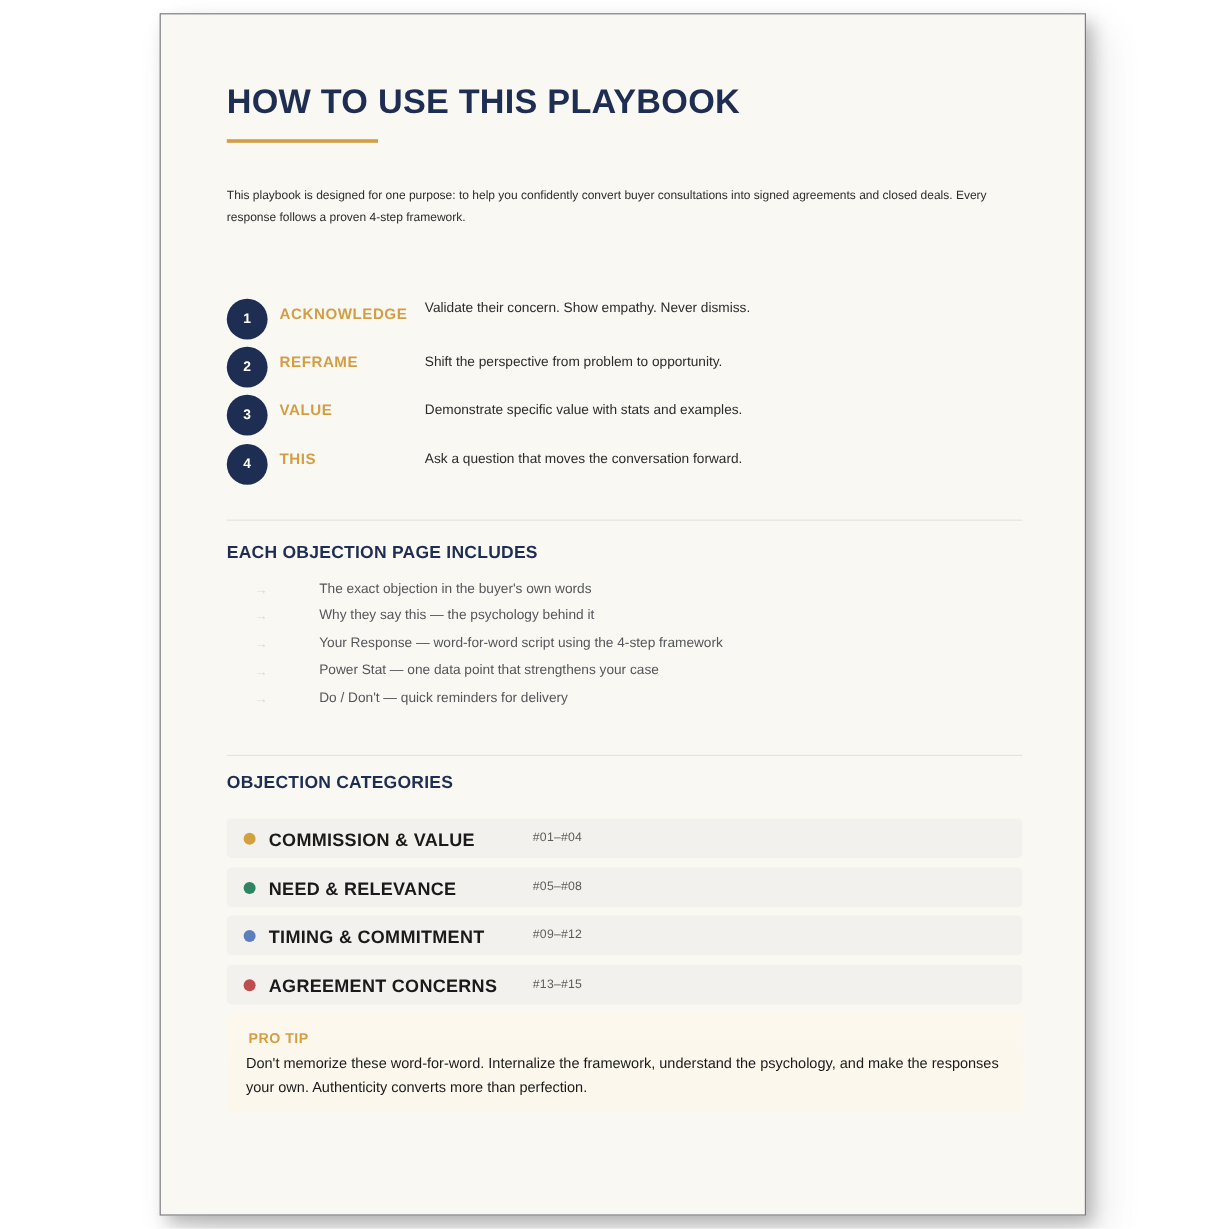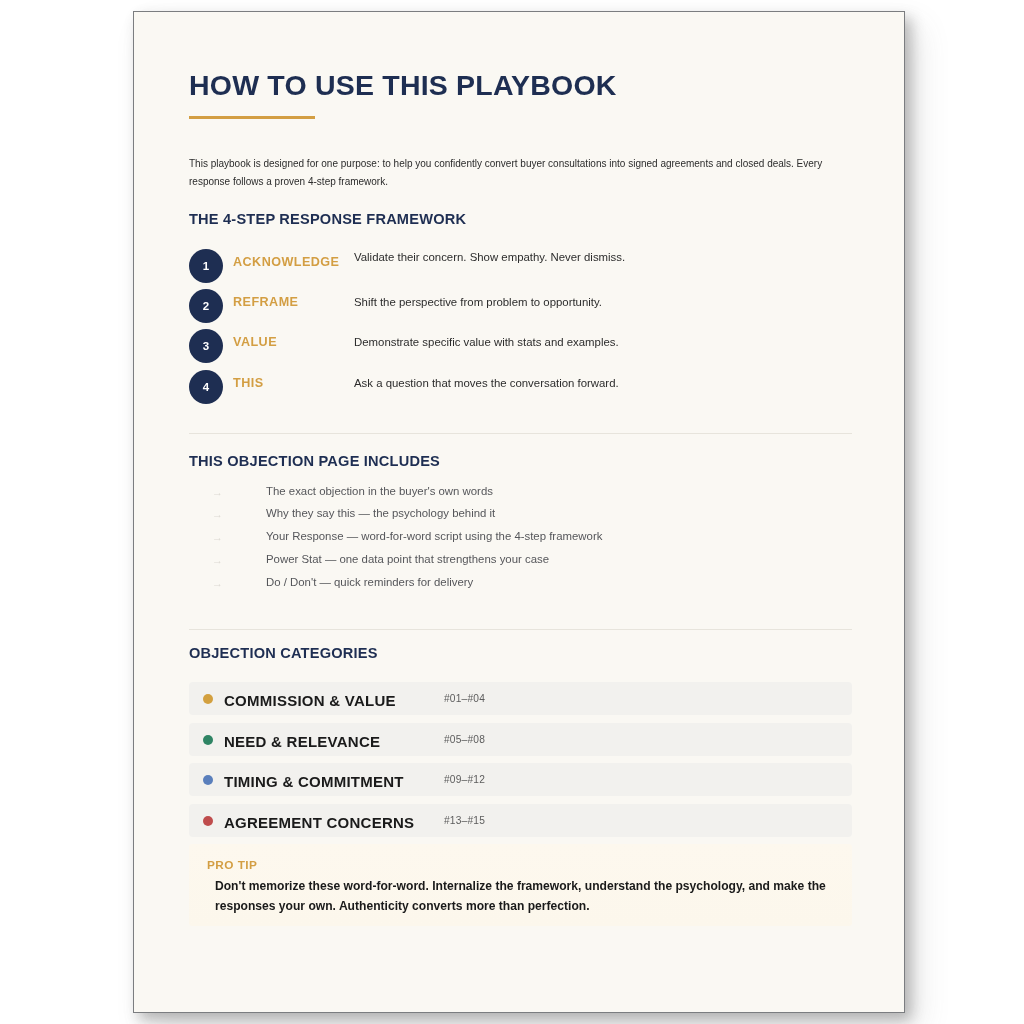--- a/index.html
+++ b/index.html
@@ -234,41 +234,40 @@
     left: 18px;
     top: 14px;
     font-size: 11.8px;
     font-weight: bold;
     letter-spacing: 0.45px;
     color: #d39e43;
     white-space: nowrap;
   }
   .protip-body {
     position: absolute;
-    left: 26px;
+    left: 16px;
     top: 33px;
     width: 628px;
     font-size: 12.1px;
-    font-weight: bold;
+    font-weight: normal;
     line-height: 19.6px;
     color: #1a1a1a;
   }
 </style>
 </head>
 <body>
 
 <div class="canvas">
   <div class="page">
 
     <h1 class="doc-title">HOW TO USE THIS PLAYBOOK</h1>
     <div class="title-rule"></div>
 
     <p class="intro">This playbook is designed for one purpose: to help you confidently convert buyer consultations into signed agreements and closed deals. Every response follows a proven 4-step framework.</p>
 
-    <h2 class="section-heading" id="heading-framework">THE 4-STEP RESPONSE FRAMEWORK</h2>
 
     <div class="steps">
       <div class="step-row r1">
         <div class="step-circle">1</div>
         <div class="step-label">ACKNOWLEDGE</div>
         <div class="step-desc">Validate their concern. Show empathy. Never dismiss.</div>
       </div>
       <div class="step-row r2">
         <div class="step-circle">2</div>
         <div class="step-label">REFRAME</div>
@@ -281,21 +280,21 @@
       </div>
       <div class="step-row r4">
         <div class="step-circle">4</div>
         <div class="step-label">THIS</div>
         <div class="step-desc">Ask a question that moves the conversation forward.</div>
       </div>
     </div>
 
     <div class="divider" id="divider-1"></div>
 
-    <h2 class="section-heading" id="heading-includes">THIS OBJECTION PAGE INCLUDES</h2>
+    <h2 class="section-heading" id="heading-includes">EACH OBJECTION PAGE INCLUDES</h2>
 
     <div class="includes-list">
       <div class="include-item i1">
         <span class="include-arrow">→</span>
         <span class="include-text">The exact objection in the buyer's own words</span>
       </div>
       <div class="include-item i2">
         <span class="include-arrow">→</span>
         <span class="include-text">Why they say this — the psychology behind it</span>
       </div>

